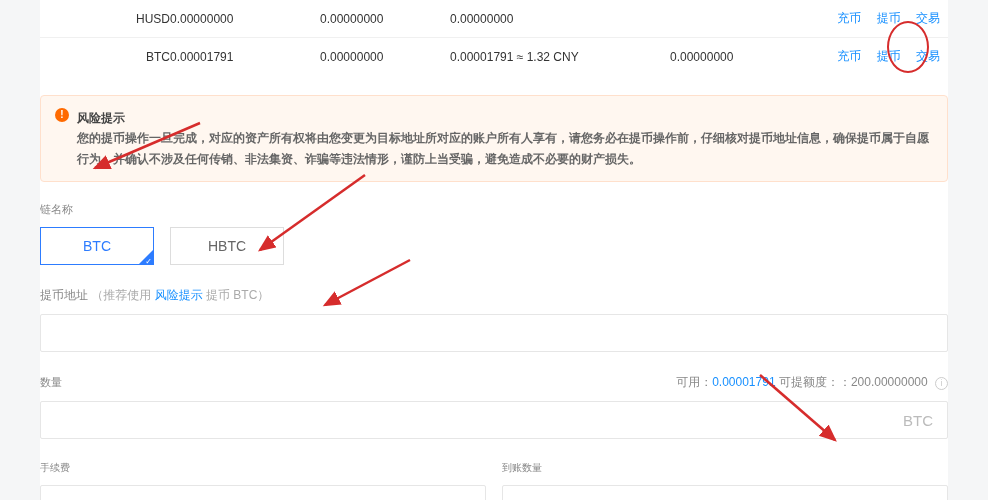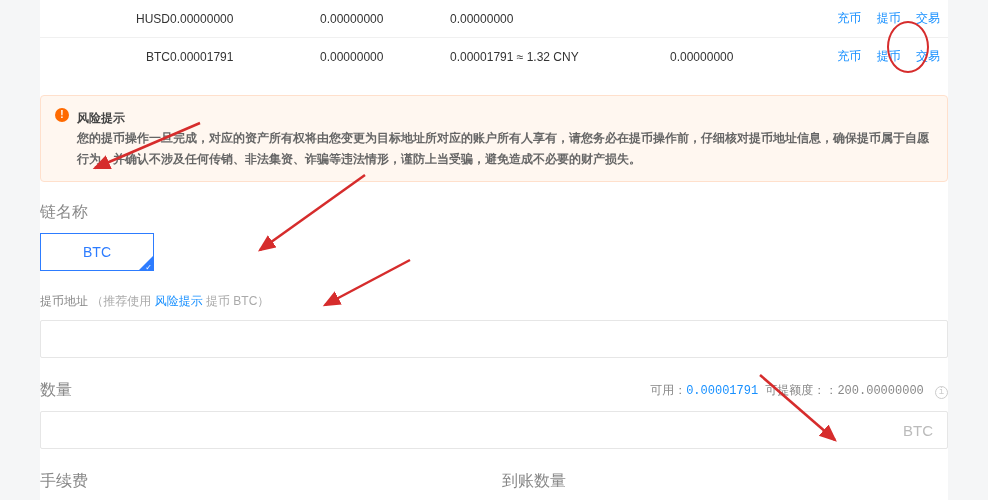--- a/index.html
+++ b/index.html
@@ -67,21 +67,21 @@
     }
     .warning-text {
       color: #666;
       font-size: 12px;
       line-height: 1.7;
       font-weight: bold;
     }
     .warning-title { color: #444; }
     .form-label {
       color: #888;
-      font-size: 16px;
+      font-size: 11px;
       margin-bottom: 10px;
       display: block;
     }
     .chain-tabs {
       display: flex;
       gap: 16px;
       margin-bottom: 22px;
     }
     .chain-tab {
       width: 114px;
@@ -146,21 +146,20 @@
     }
     .suffix {
       color: #bbb;
       font-size: 15px;
     }
     .amount-row {
       display: flex;
       justify-content: space-between;
       align-items: center;
       margin-bottom: 10px;
-      font-family: Liberation Mono, monospace;
     }
     .amount-info {
       color: #888;
       font-size: 12px;
     }
     .amount-info .val { color: #1890ff; }
     .info-icon {
       display: inline-block;
       width: 13px;
       height: 13px;
@@ -173,21 +172,21 @@
       margin-left: 4px;
     }
     .two-col {
       display: flex;
       gap: 16px;
       margin-bottom: 20px;
     }
     .two-col > div { flex: 1; }
     .sub-label {
       color: #888;
-      font-size: 16px;
+      font-size: 10px;
       margin-bottom: 10px;
       display: flex;
       justify-content: space-between;
     }
     .arrow {
       position: absolute;
       pointer-events: none;
     }
   </style>
 </head>
@@ -226,20 +225,23 @@
         <div class="warning-text">
           <span class="warning-title">风险提示</span><br>
           <span>您的提币操作一旦完成，对应的资产所有权将由您变更为目标地址所对应的账户所有人享有，请您务必在提币操作前，仔细核对提币地址信息，确保提币属于自愿行为，并确认不涉及任何传销、非法集资、诈骗等违法情形，谨防上当受骗，避免造成不必要的财产损失。</span>
         </div>
       </div>
 
       <span class="form-label">链名称</span>
       <div class="chain-tabs">
         <div class="chain-tab active">
           <span>BTC</span>
+        </div>
+        <div class="chain-tab">
+          <span>HBTC</span>
         </div>
       </div>
 
       <div class="addr-label-row">
         <span>提币地址</span>
         <span class="hint">（推荐使用 </span><span class="link">风险提示</span><span class="hint"> 提币 BTC）</span>
       </div>
       <div class="input-box">
         <input type="text" style="">
       </div>

